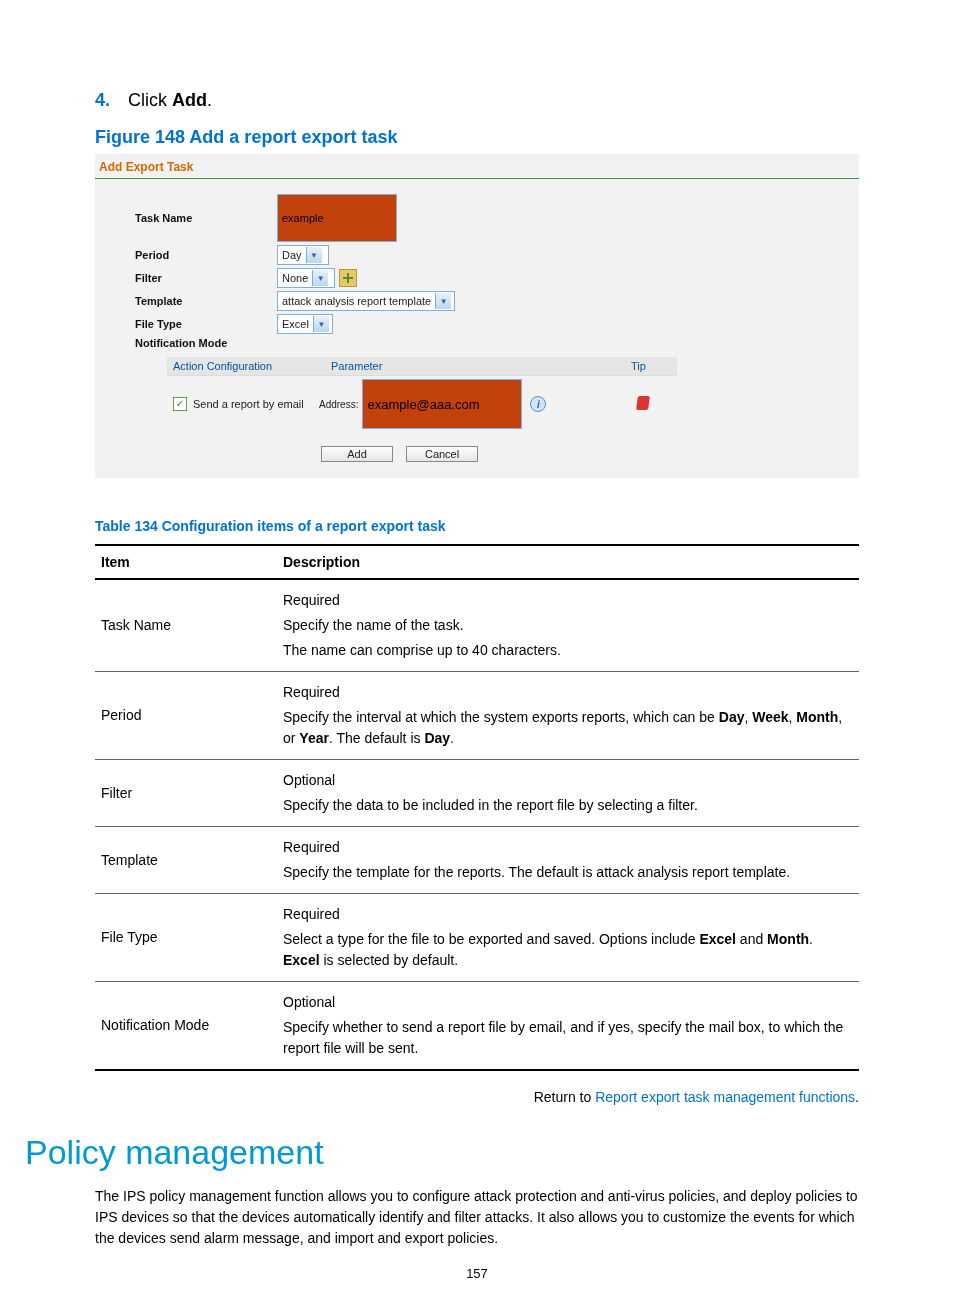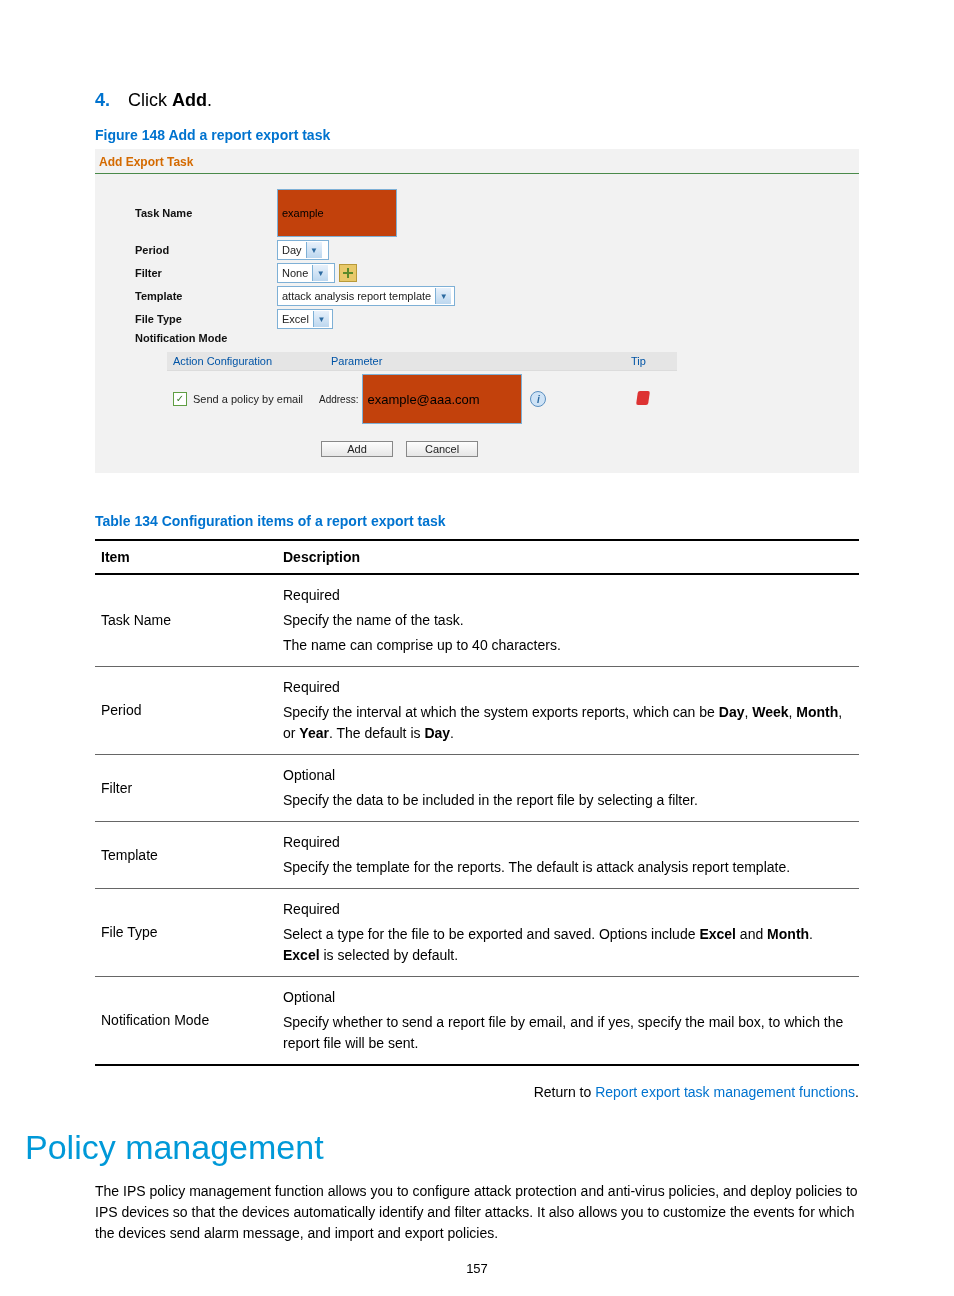--- a/index.html
+++ b/index.html
@@ -21,21 +21,21 @@
   }
   .step-num {
     color: #0073cf;
     font-weight: 600;
     display: inline-block;
     width: 28px;
   }
   .figure-caption {
     color: #0073cf;
     font-weight: 600;
-    font-size: 14px;
+    font-size: 18px;
     margin: 16px 0 6px 0;
   }
   .screenshot {
     background: #f2f2f2;
     padding: 0 0 16px 0;
     margin-bottom: 40px;
   }
   .ss-title {
     color: #d46a00;
     font-weight: bold;
@@ -209,21 +209,21 @@
 
       <div class="notif-table">
         <div class="notif-head">
           <div class="nh1">Action Configuration</div>
           <div class="nh2">Parameter</div>
           <div class="nh3">Tip</div>
         </div>
         <div class="notif-body">
           <div class="nb1">
             <span class="cb">✓</span>
-            <span>Send a policy by email</span>
+            <span>Send a report by email</span>
           </div>
           <div class="nb2">
             <span style="font-size:10px;margin-right:4px;">Address:</span>
             <input class="ss-input" style="width: 150px; height: 18px; font-size: 13px;" value="example@aaa.com">
             <span class="info-ico">i</span>
           </div>
           <div class="nb3"><span class="tip-ico"></span></div>
         </div>
       </div>
 

